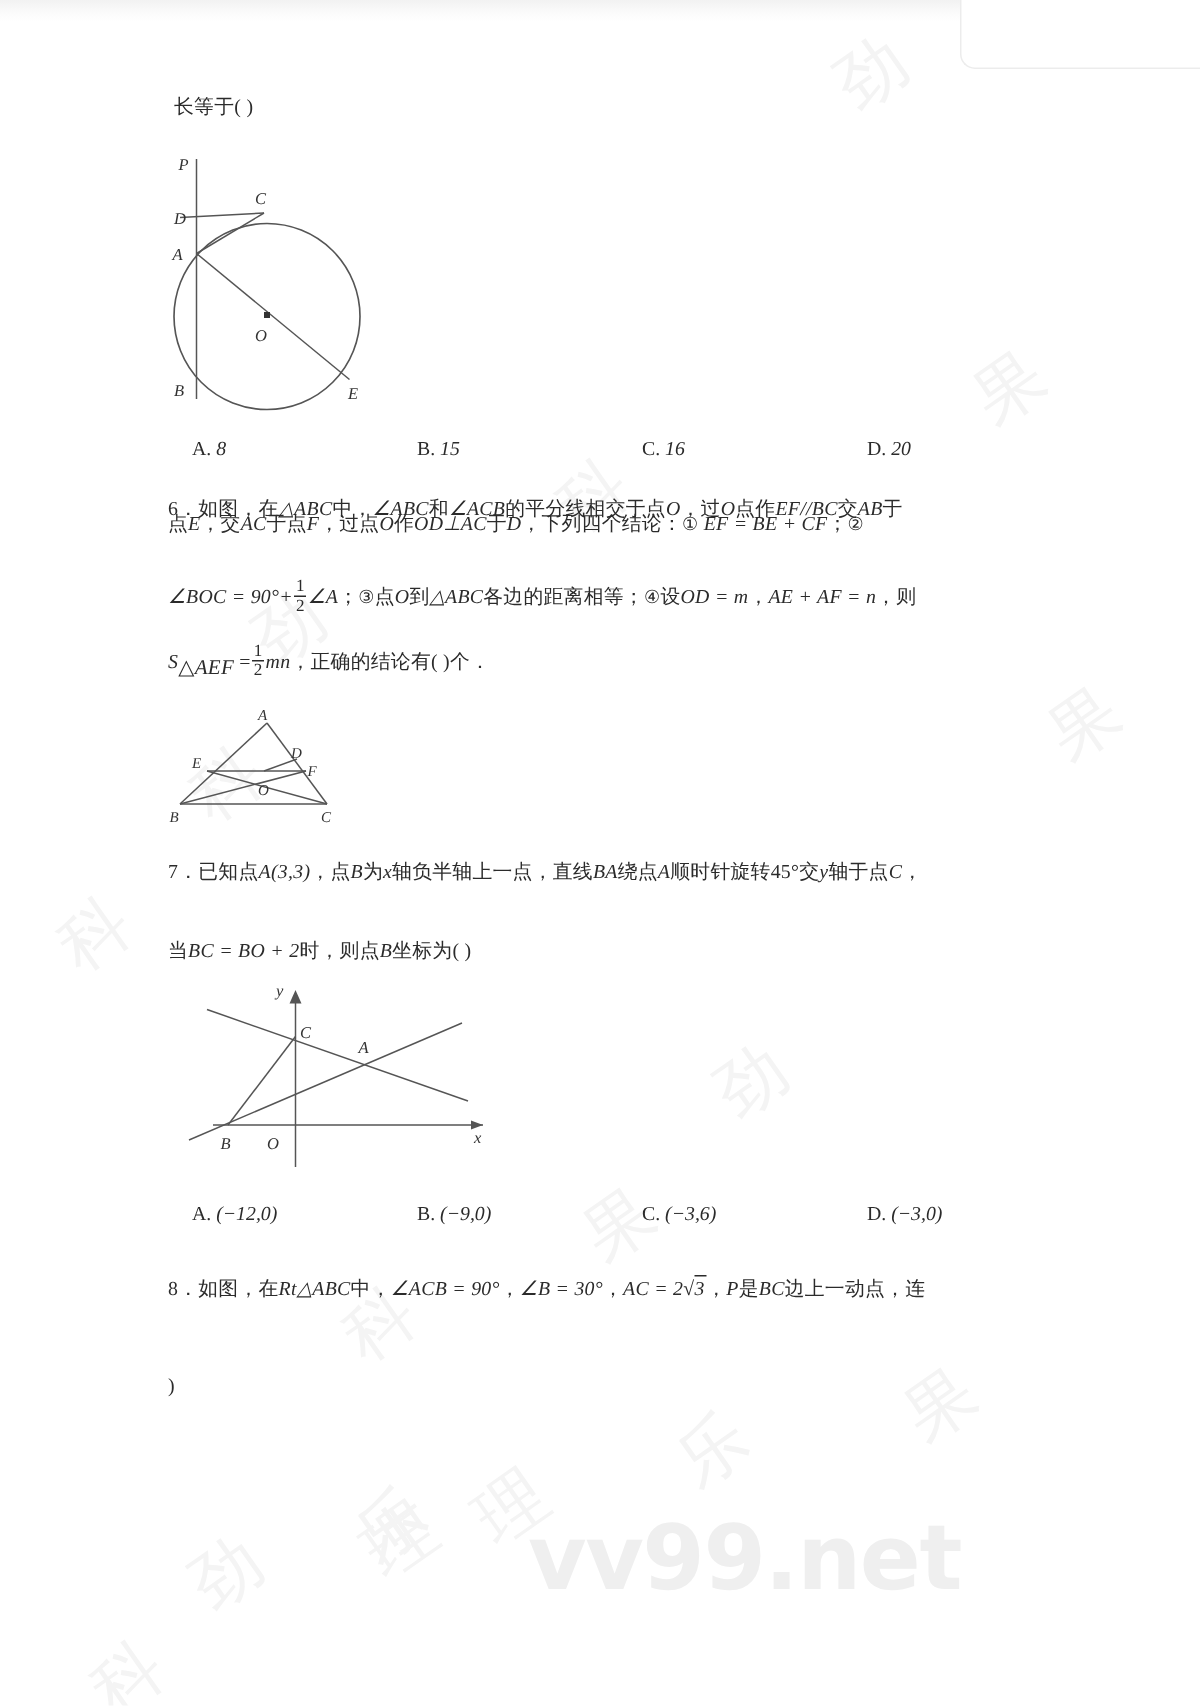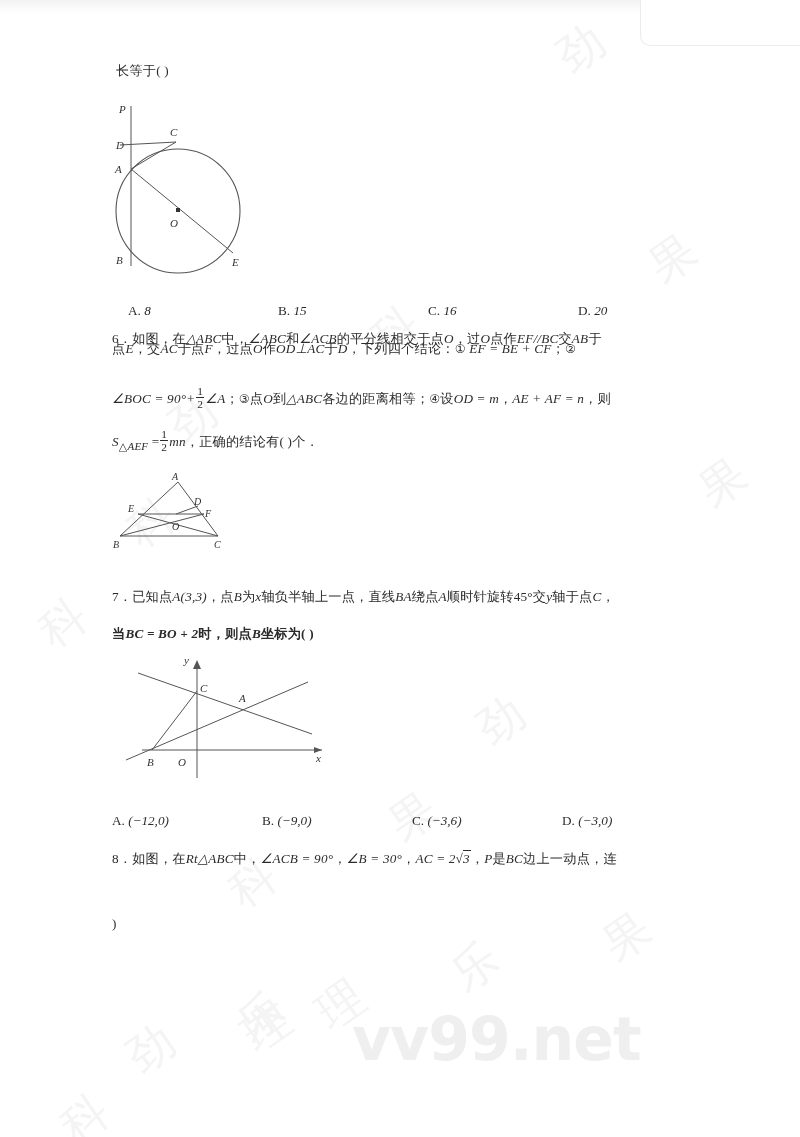--- a/index.html
+++ b/index.html
@@ -71,35 +71,35 @@
     letter-spacing: 0.2px;
     white-space: nowrap;
   }
   .it { font-style: italic; font-family: "Liberation Serif", serif; }
   .opts {
     position: absolute;
     width: 600px;
     display: flex;
     font-size: 13.2px;
   }
-  .opt { width: 160px; margin-top: 12px; }
+  .opt { width: 160px; }
   .opt-lab { font-family: "Liberation Serif", serif; }
 
   
   .frac {
     display: inline-block;
     vertical-align: -0.42em;
     text-align: center;
     font-size: 11.4px;
     line-height: 1.06;
     margin: 0 1px;
   }
   .frac .num { display: block; border-bottom: 1px solid #2b2b2b; padding: 0 1px; }
   .frac .den { display: block; padding: 0 1px; }
-  .sub { font-size: 11px; vertical-align: -0.30em; font-style: italic; }
+  .sub { font-size: 14px; vertical-align: -0.30em; font-style: italic; }
   .circnum { font-family: "DejaVu Sans", sans-serif; font-size: 12px; }
   .rad { white-space: nowrap; }
   .rad .bar { border-top: 1px solid #2b2b2b; padding: 0 1px 0 0; }
 
   svg { display: block; }
   .fig { position: absolute; }
 </style>
 </head>
 <body>
 
@@ -186,25 +186,25 @@
       <text x="18" y="42" font-size="10" font-style="italic" font-family="Liberation Serif, serif" fill="#333">E</text>
       <text x="84" y="35" font-size="10" font-style="italic" font-family="Liberation Serif, serif" fill="#333">D</text>
       <text x="95" y="47" font-size="10" font-style="italic" font-family="Liberation Serif, serif" fill="#333">F</text>
       <text x="62" y="60" font-size="10" font-style="italic" font-family="Liberation Serif, serif" fill="#333">O</text>
       <text x="3" y="78" font-size="10" font-style="italic" font-family="Liberation Serif, serif" fill="#333">B</text>
       <text x="104" y="78" font-size="10" font-style="italic" font-family="Liberation Serif, serif" fill="#333">C</text>
     </svg>
   </div>
 
 
-  <div class="qtext" style="left:112px; top:584px;">
+  <div class="qtext" style="left:112px; top:568px;">
     <span>7．已知点</span><span class="it">A(3,3)</span><span>，点</span><span class="it">B</span><span>为</span><span class="it">x</span><span>轴负半轴上一点，直线</span><span class="it">BA</span><span>绕点</span><span class="it">A</span><span>顺时针旋转</span><span>45°</span><span>交</span><span class="it">y</span><span>轴于点</span><span class="it">C</span><span>，</span>
   </div>
 
-  <div class="qtext" style="left:112px; top:621px;font-weight:bold;">
+  <div class="qtext" style="left:112px; top:621px;">
     <span>当</span><span class="it">BC = BO + 2</span><span>时，则点</span><span class="it">B</span><span>坐标为(          )</span>
   </div>
 
   <div class="fig" style="left:112px; top:648px;">
     <svg width="226" height="136" viewBox="0 0 226 136">
       <line x1="30" y1="102" x2="210" y2="102" stroke="#555" stroke-width="1"></line>
       <polygon points="210,102 202,99 202,105" fill="#555"></polygon>
       <line x1="85" y1="130" x2="85" y2="14" stroke="#555" stroke-width="1"></line>
       <polygon points="85,12 81,21 89,21" fill="#555"></polygon>
       <line x1="26" y1="25" x2="200" y2="86" stroke="#555" stroke-width="1"></line>
@@ -212,21 +212,21 @@
       <line x1="40" y1="102" x2="85" y2="43" stroke="#555" stroke-width="1"></line>
       <text x="72" y="16" font-size="11" font-style="italic" font-family="Liberation Serif, serif" fill="#333">y</text>
       <text x="88" y="44" font-size="11" font-style="italic" font-family="Liberation Serif, serif" fill="#333">C</text>
       <text x="127" y="54" font-size="11" font-style="italic" font-family="Liberation Serif, serif" fill="#333">A</text>
       <text x="35" y="118" font-size="11" font-style="italic" font-family="Liberation Serif, serif" fill="#333">B</text>
       <text x="66" y="118" font-size="11" font-style="italic" font-family="Liberation Serif, serif" fill="#333">O</text>
       <text x="204" y="114" font-size="11" font-style="italic" font-family="Liberation Serif, serif" fill="#333">x</text>
     </svg>
   </div>
 
-  <div class="opts" style="left:112px; top:801px;">
+  <div class="opts" style="left:128px; top:801px;">
     <div class="opt"><span class="opt-lab">A.</span> <span class="it">(−12,0)</span></div>
     <div class="opt"><span class="opt-lab">B.</span> <span class="it">(−9,0)</span></div>
     <div class="opt"><span class="opt-lab">C.</span> <span class="it">(−3,6)</span></div>
     <div class="opt"><span class="opt-lab">D.</span> <span class="it">(−3,0)</span></div>
   </div>
 
   <div class="qtext" style="left:112px; top:846px;">
     <span>8．如图，在</span><span class="it">Rt△ABC</span><span>中，</span><span class="it">∠ACB = 90°</span><span>，</span><span class="it">∠B = 30°</span><span>，</span><span class="it">AC = 2</span><span class="rad">√<span class="bar it">3</span></span><span>，</span><span class="it">P</span><span>是</span><span class="it">BC</span><span>边上一动点，连</span>
   </div>
 

